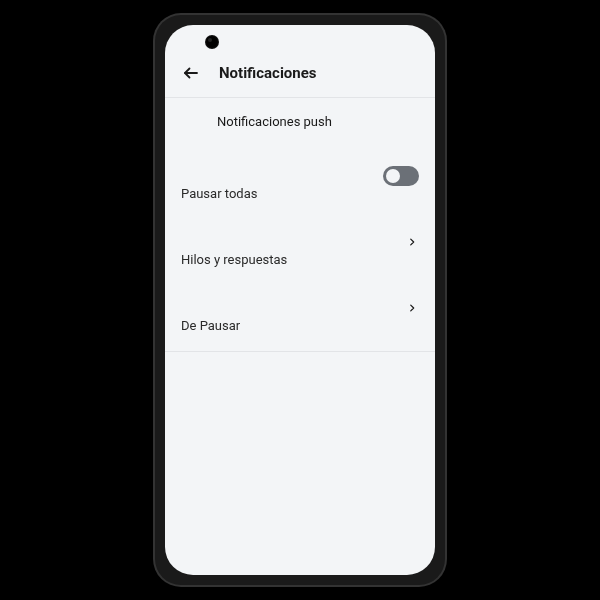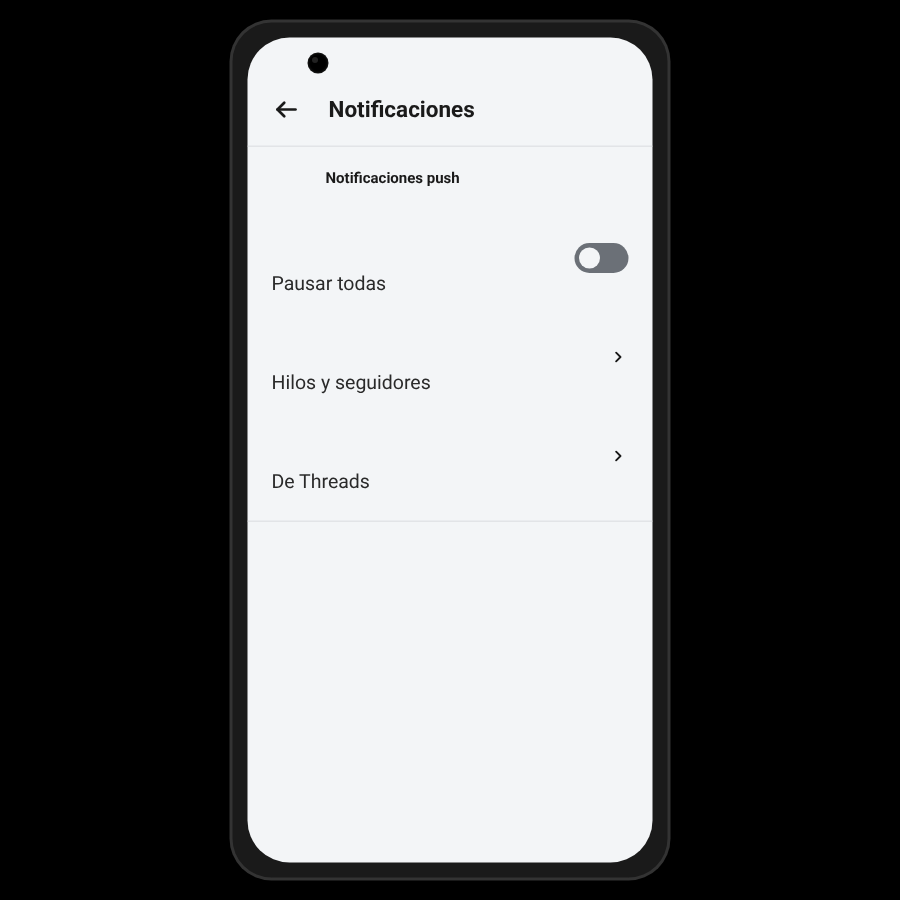--- a/index.html
+++ b/index.html
@@ -68,22 +68,22 @@
   .header-title {
     font-size: 15px;
     font-weight: 700;
     color: #1a1a1a;
   }
   .section {
     padding: 16px 16px 10px 16px;
     border-bottom: 1px solid #e2e4e7;
   }
   .section-title {
-    font-size: 10px;
-    font-weight: 700;
+    font-size: 13px;
+    font-weight: 400;
     color: #1a1a1a;
     margin-bottom: 14px;
     padding-left: 36px;
   }
   .row {
     display: flex;
     align-items: center;
     justify-content: space-between;
     padding: 8px 0;
     cursor: pointer;
@@ -139,31 +139,31 @@
 
     <div class="section">
       <div class="section-title">Notificaciones push</div>
 
       <div class="row">
         <span class="row-label">Pausar todas</span>
         <div class="toggle"></div>
       </div>
 
       <div class="row">
-        <span class="row-label">Hilos y seguidores</span>
+        <span class="row-label">Hilos y respuestas</span>
         <span class="chevron">
           <svg width="10" height="10" viewBox="0 0 24 24" fill="none" stroke="#1a1a1a" stroke-width="3" stroke-linecap="round" stroke-linejoin="round">
               <polyline points="9,5 16,12 9,19"></polyline>
             </svg>
         </span>
       </div>
 
 
       <div class="row">
-        <span class="row-label">De Threads</span>
+        <span class="row-label">De Pausar</span>
         <span class="chevron">
           <svg width="10" height="10" viewBox="0 0 24 24" fill="none" stroke="#1a1a1a" stroke-width="3" stroke-linecap="round" stroke-linejoin="round">
               <polyline points="9,5 16,12 9,19"></polyline>
             </svg>
         </span>
       </div>
     </div>
 
 
   </div>

